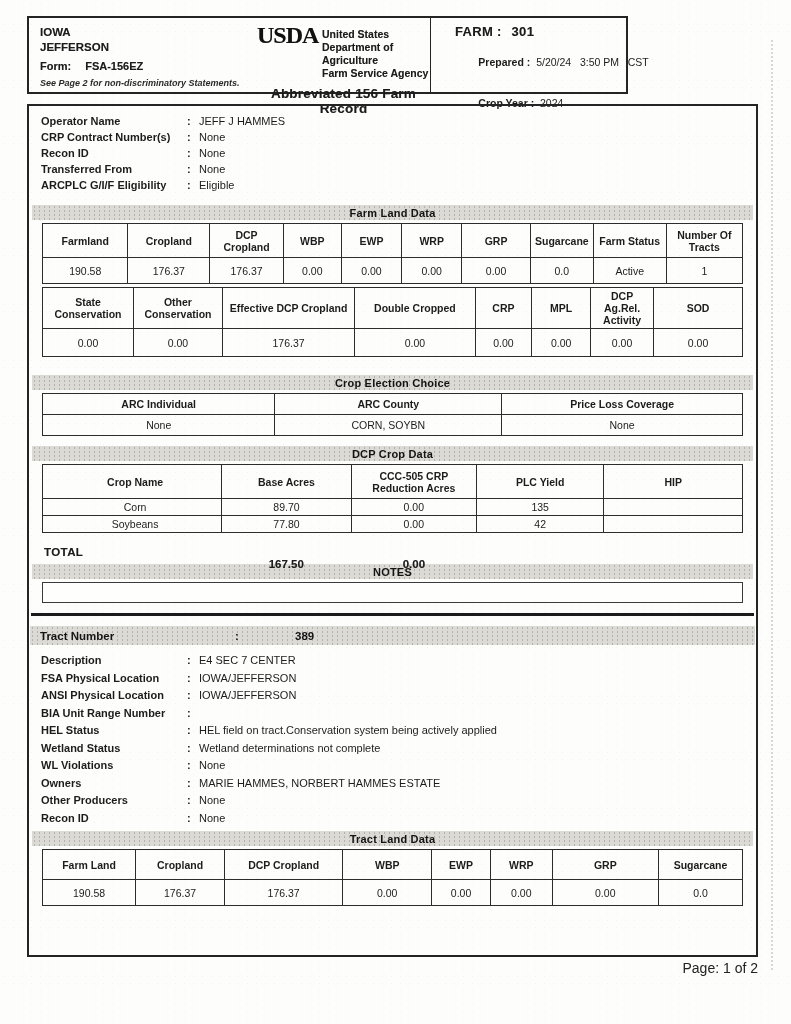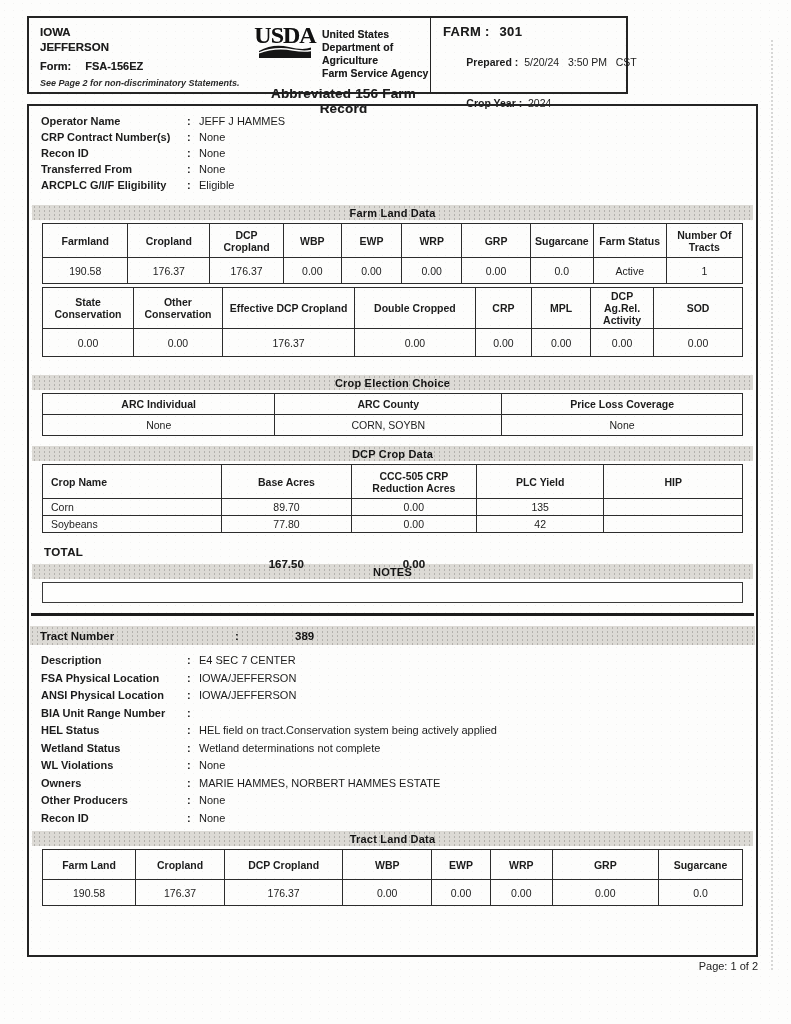--- a/index.html
+++ b/index.html
@@ -21,26 +21,26 @@
     border:2px solid #242424; display:flex;
   }
   .hdr-left { width:228px; padding:8px 4px 4px 11px; position:relative; }
   .hdr-state { font-size:11.5px; font-weight:bold; }
   .hdr-county { font-size:11.5px; font-weight:bold; margin-top:3px; }
   .hdr-form-line { margin-top:7px; font-size:11px; font-weight:bold; }
   .hdr-form-line .fval { margin-left:14px; }
   .hdr-note { margin-top:6px; font-size:9px; font-style:italic; font-weight:bold; color:#2a2a2a; }
   .hdr-center { flex:1; padding-top:7px; }
   .usda-row { display:flex; align-items:flex-start; justify-content:center; gap:9px; }
-  .usda-logo { display:flex; flex-direction:column; align-items:center; width:56px;text-align:center; }
+  .usda-logo { display:flex; flex-direction:row; align-items:center; width:56px;text-align:center; }
   .usda-word { font-family:"Liberation Serif", serif; font-weight:bold; font-size:24px; letter-spacing:-1px; line-height:20px; color:#111; }
   .usda-swoosh { margin-top:0px; }
   .agency-lines { font-size:10.5px; font-weight:bold; line-height:13px; padding-top:3px; }
   .hdr-title { text-align:center; font-size:13.5px; font-weight:bold; margin-top:6px; letter-spacing:0.2px; }
-  .hdr-right { width:196px; border-left:1.5px solid #242424; padding:6px 4px 0 12px; }
+  .hdr-right { width:196px; border-left:1.5px solid #242424; padding:6px 4px 0 24px; }
   .hdr-farm-line { font-size:13px; font-weight:bold; letter-spacing:0.3px; }
   .hdr-farm-line .lab { margin-right:10px; }
   .hdr-kv { font-size:10.5px; margin-top:5px; white-space:pre; }
   .hdr-kv .lab { font-weight:bold; }
 
   
   .main-box {
     position:absolute; left:27px; top:104px; width:731px; height:853px;
     border:2px solid #242424;
   }
@@ -79,21 +79,21 @@
   }
   table.grid { border:1.5px solid #242424; }
   table.grid th { font-size:10.5px; font-weight:bold; line-height:12px; }
   table.grid td { font-size:10.5px; }
   tr.hrow-tall th { height:34px; }
   tr.vrow td { height:26px; }
   tr.vrow-28 td { height:28px; }
   .t-fld2 { margin-top:-1px; }
   tr.hrow-short th { height:21px; }
   tr.vrow-21 td { height:21px; }
-  .t-dcp td.left, .t-dcp th.left { text-align:left; padding-left:8px; }
+  .t-dcp td.left, .t-dcp th.left { text-align:center; padding-left:8px; }
   tr.vrow-17 td { height:17px; }
   tr.hrow-30 th { height:30px; }
 
   
   .total-row {
     margin:1px 13px 0; width:701px; display:grid;
     grid-template-columns:25.6% 18.5% 17.9% 18.2% 19.8%;
     font-size:11.5px; font-weight:bold; height:16px; align-items:center;
   }
   .total-row .c { text-align:center;margin-top:24px; }
@@ -114,21 +114,21 @@
       radial-gradient(rgba(120,120,112,0.24) 0.6px, transparent 0.7px);
     background-size:5px 4px, 8px 6px;
     padding-left:10px;
     gap:48px;
   }
   .tract-band .lab { width:147px; }
   .tract-band .col { width:12px; }
   .tract-rows { margin-top:7px; }
 
   
-  .page-num { position:absolute; right:33px; top:960px; font-size:11px; color:#222; }
+  .page-num { position:absolute; right:33px; top:960px; font-size:14px; color:#222; }
 
   
   .scan-artifact {
     position:absolute; right:18px; top:40px; height:930px; width:0;
     border-right:2px dotted rgba(130,130,125,0.30);
   }
 </style>
 </head>
 <body>
 

